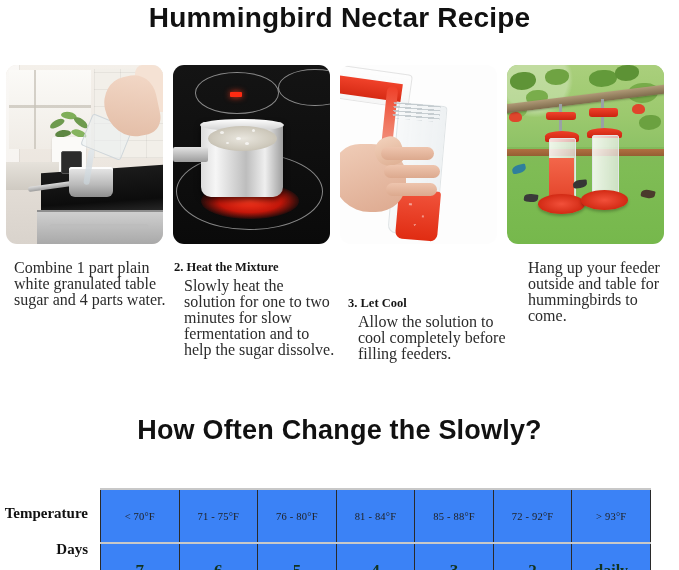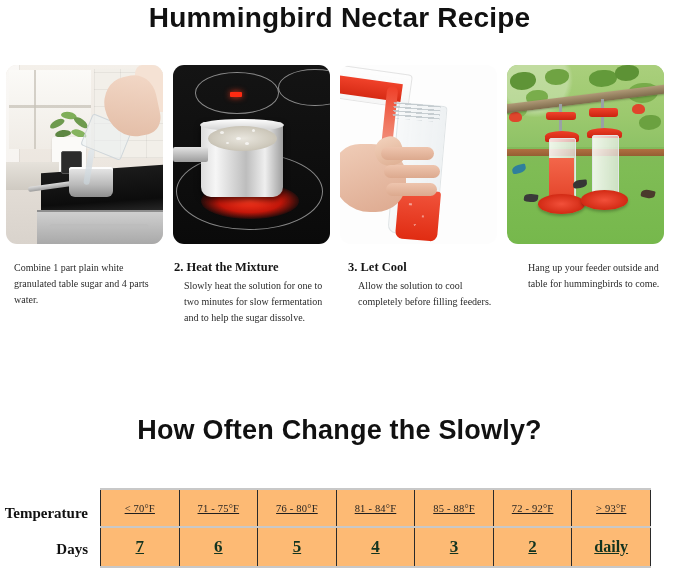--- a/index.html
+++ b/index.html
@@ -353,31 +353,31 @@
   
   .steps {
     position: absolute;
     left: 4px;
     top: 260px;
     width: 671px;
     display: flex;
     gap: 0;
   }
   .step { width: 170px; flex: 0 0 auto; padding-right: 8px; box-sizing: border-box; }
-  .step.s3 { padding-left: 4px; }
+  .step.s3 { padding-left: 4px; margin-top: 36px; }
   .step.s4 { padding-left: 4px; }
   .step-head {
     font-size: 12.5px;
     font-weight: bold;
     color: #161616;
     white-space: nowrap;
     margin-bottom: 3px;
   }
   .step-body {
-    font-size: 10px;
+    font-size: 16px;
     line-height: 16px;
     color: #2b2b2b;
     padding-left: 10px;
   }
 
   
   .table-wrap {
     position: absolute;
     left: 0;
     top: 488px;
@@ -411,23 +411,22 @@
     width: 551px;
     border-collapse: collapse;
     table-layout: fixed;
   }
   table.nectar-table td {
     border-left: 1.6px solid #2a2a2a;
     border-right: 1.6px solid #2a2a2a;
     border-top: 2px solid #c8c8c8;
     border-bottom: 2px solid #c8c8c8;
     text-align: center;
-    background: #fdba74;
-    padding: 0;
-    text-decoration: underline;
+    background: #3b82f6;
+    padding: 8px;
   }
   table.nectar-table tr.temp-row td {
     height: 36px;
     font-size: 10.5px;
     color: #1f1f1f;
     letter-spacing: .2px;
   }
   table.nectar-table tr.days-row td {
     height: 38px;
     font-size: 17px;

